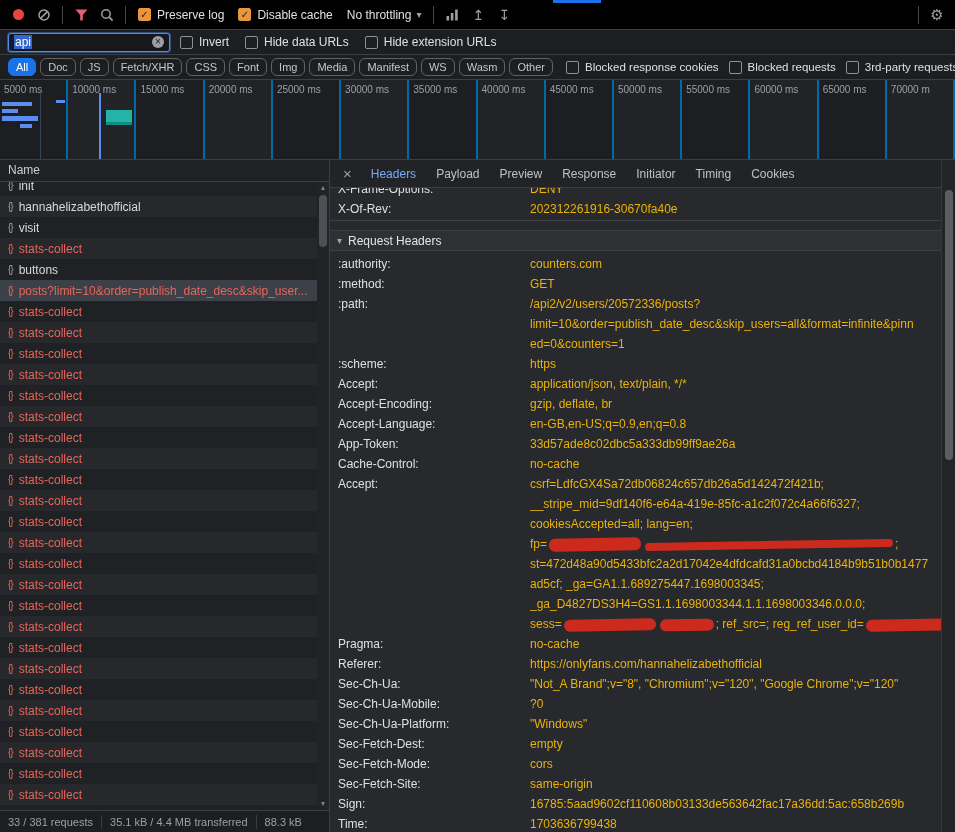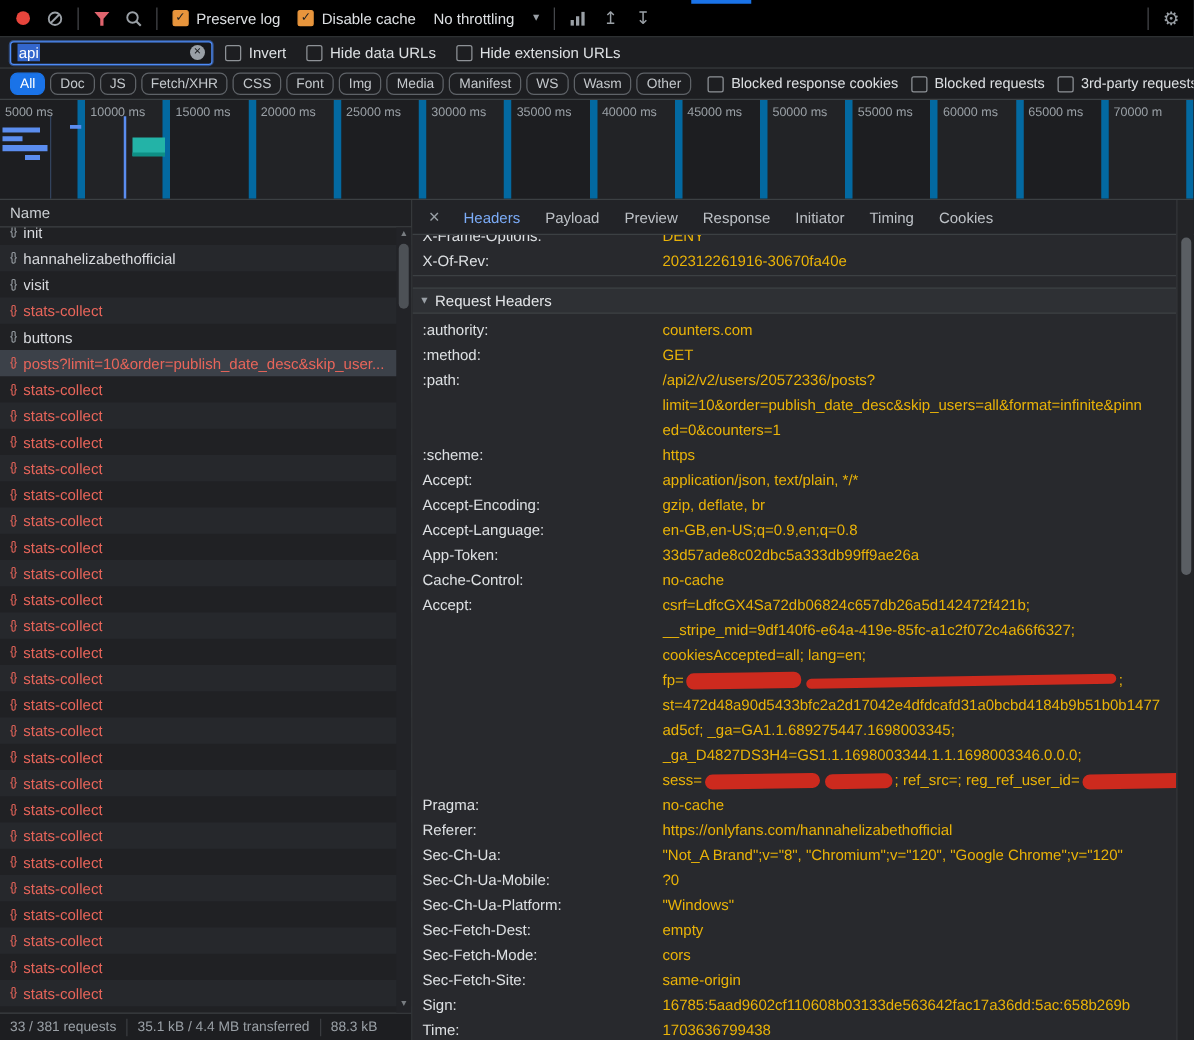--- a/index.html
+++ b/index.html
@@ -11,21 +11,21 @@
   
   .toolbar{height:30px;display:flex;align-items:center;gap:2px;padding:0 6px;background:#000000;border-bottom:1px solid var(--border,#3c4043)}
   .tbtn{background:none;border:none;display:inline-flex;align-items:center;justify-content:center;width:24px;height:24px;cursor:pointer;color:#9aa0a6;font-family:inherit;font-size:14px}
   .rec-dot{width:11px;height:11px;border-radius:50%;background:var(--record-red,#e8453c)}
   .vsep{width:1px;height:18px;background:#45474b;margin:0 4px;flex:none}
   .spacer{flex:1}
   .cb-item{display:inline-flex;align-items:center;gap:6px;margin:0 6px;color:#dde0e3;white-space:nowrap;cursor:pointer}
   .checkbox{width:13px;height:13px;border:1.5px solid #8e9297;border-radius:2px;display:inline-flex;align-items:center;justify-content:center;flex:none}
   .checkbox.checked{background:var(--checkbox-orange,#e8953c);border-color:var(--checkbox-orange,#e8953c)}
   .checkbox.checked::after{content:"✓";color:#1d1e21;font-weight:700;font-size:10px;line-height:1}
-  .select{display:inline-flex;align-items:center;gap:15px;padding:2px 6px;color:#dde0e3;cursor:pointer;white-space:nowrap}
+  .select{display:inline-flex;align-items:center;gap:5px;padding:2px 6px;color:#dde0e3;cursor:pointer;white-space:nowrap}
   .caret{color:#9aa0a6;font-size:10px}
   .gear{font-size:15px}
 
   
   .filter-bar{height:25px;display:flex;align-items:center;gap:4px;padding:0 8px;background:#1d1e21;border-bottom:1px solid var(--border,#3c4043)}
   .filter-input{width:162px;height:19px;display:flex;align-items:center;padding:0 5px;border:1px solid #4d8bf8;box-shadow:0 0 0 1px rgba(77,139,248,.45);border-radius:3px;background:#17181b;cursor:text}
   .filter-input .sel{background:#3366cc;color:#fff;padding:0 1px}
   .filter-input .fspacer{flex:1}
   .clear-ic{width:12px;height:12px;border-radius:50%;background:#9aa0a6;color:#17181b;font-size:10px;line-height:12px;text-align:center;cursor:pointer;flex:none}
 
@@ -33,21 +33,21 @@
   .type-bar{height:25px;display:flex;align-items:center;padding:0 8px;background:#1d1e21;border-bottom:1px solid var(--border,#3c4043)}
   .chips{display:flex;align-items:flex-start;gap:4px}
   .chip{font-family:inherit;font-size:11px;color:#c3c7cb;background:none;border:1px solid #5f6368;border-radius:6px;padding:2px 7px;cursor:pointer;white-space:nowrap}
   .chip.active{background:var(--accent-blue,#1a73e8);border-color:var(--accent-blue,#1a73e8);color:#fff}
   .more-cbs{display:flex;align-items:center;margin-left:8px}
   .more-cbs .cb-item{margin:0 5px;font-size:11.5px}
 
   
   .overview{position:relative;height:80px;border-bottom:1px solid var(--border,#3c4043);background:#1d1e21;overflow:hidden}
   .ov-cols{display:flex;height:100%}
-  .ov-col{flex:1;border-right:6px solid #0369a1;padding:2px 0 0 4px;overflow:hidden}
+  .ov-col{flex:1;border-right:2px solid #0369a1;padding:2px 0 0 4px;overflow:hidden}
   .ov-col.alt{background:rgba(255,255,255,.022)}
   .ov-label{font-size:10px;color:#9aa0a6;white-space:nowrap}
   .ov-activity .act{position:absolute}
   .vline1{left:99px;top:13px;bottom:0;width:2px;background:#5b8def}
   .vline2{left:40px;top:13px;bottom:0;width:1px;background:#44628f;opacity:.55}
   .bbar{background:#5b8def}
   .b1{left:2px;top:22px;width:30px;height:4px}
   .b2{left:2px;top:29px;width:16px;height:4px}
   .b3{left:2px;top:36px;width:36px;height:5px}
   .b4{left:20px;top:44px;width:12px;height:4px}

